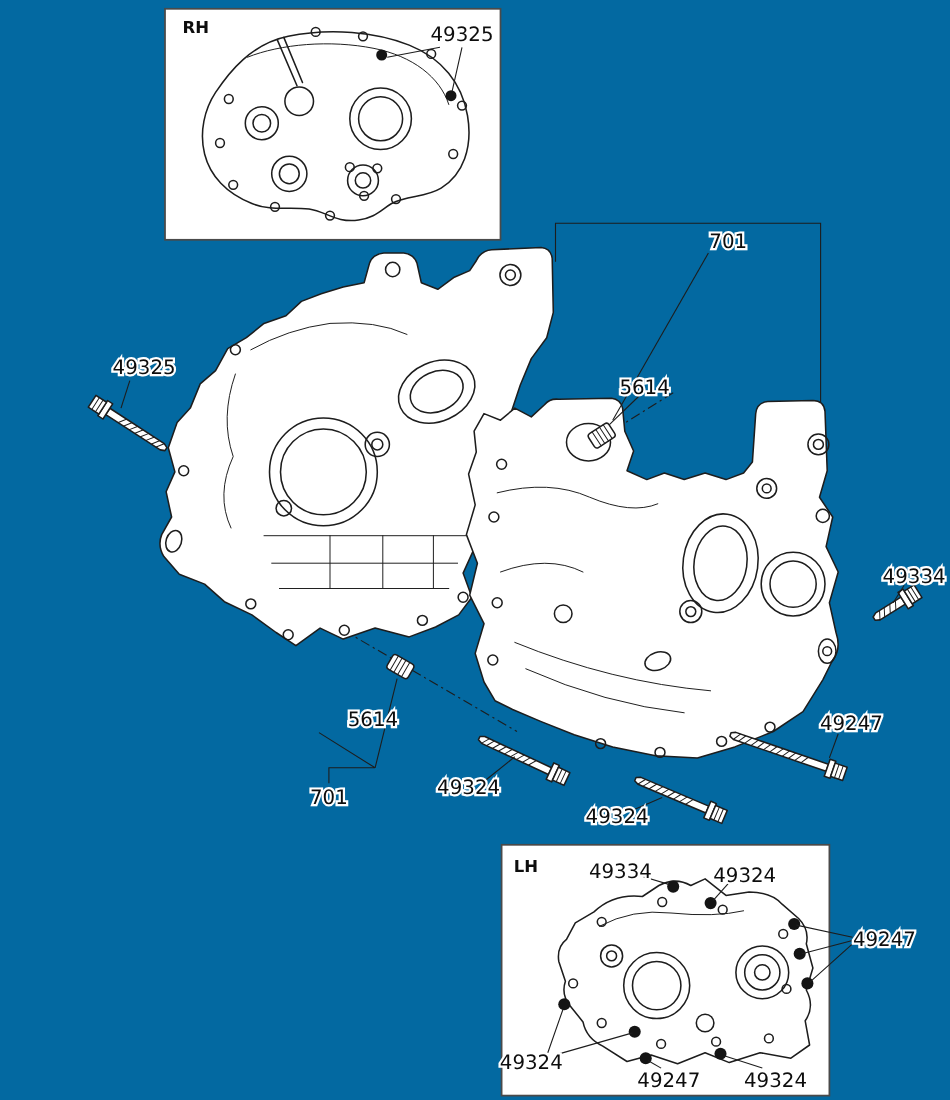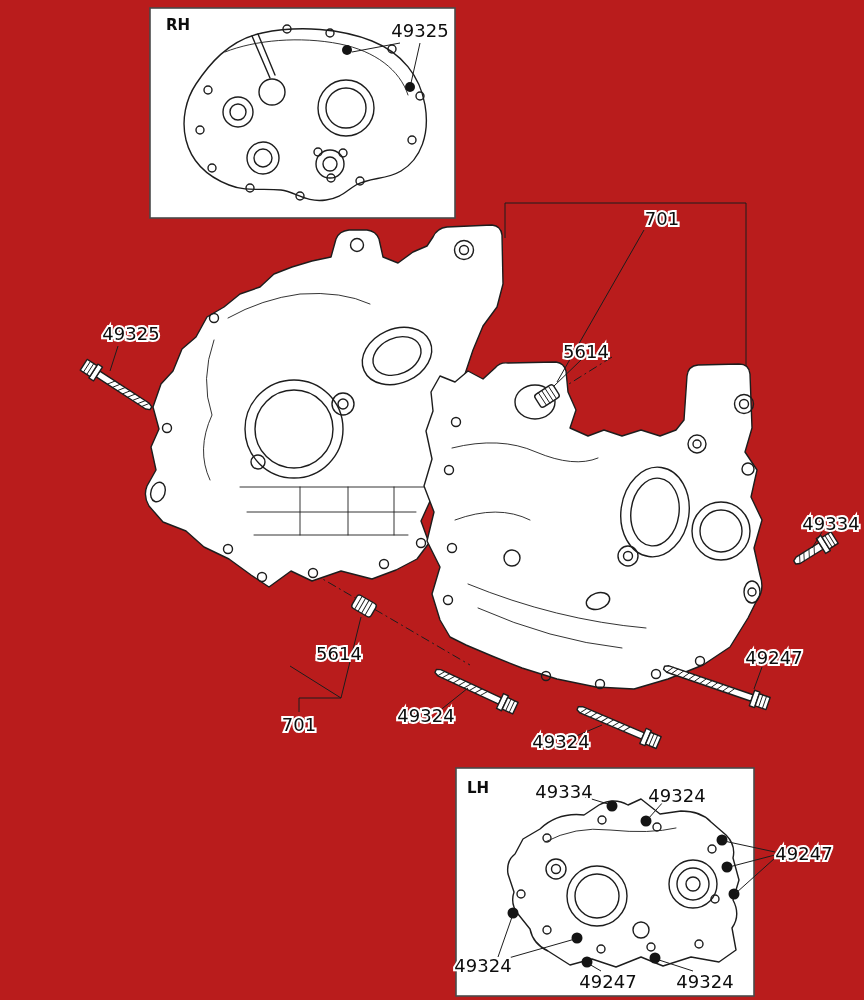--- a/index.html
+++ b/index.html
@@ -1,20 +1,20 @@
 <!DOCTYPE html>
 <html><head>
 <meta charset="utf-8">
 <style>
   html, body { margin: 0; padding: 0; background: #ffffff; }
   .stage {
     position: relative;
     width: 864px;
     height: 1000px;
-    background: #b91c1c;
+    background: #0369a1;
     font-family: "DejaVu Sans", sans-serif;
     overflow: hidden;
   }
   svg { display: block; }
   .ln   { stroke: #1d1d1d; stroke-width: 1.4; fill: none; stroke-linejoin: round; stroke-linecap: round; }
   .fw   { fill: #ffffff; }
   .thin { stroke-width: 0.9; }
   .lead { stroke: #1d1d1d; stroke-width: 1; fill: none; }
   .dash { stroke-dasharray: 9 3.5 2 3.5; }
   .dot  { fill: #141414; stroke: none; }

